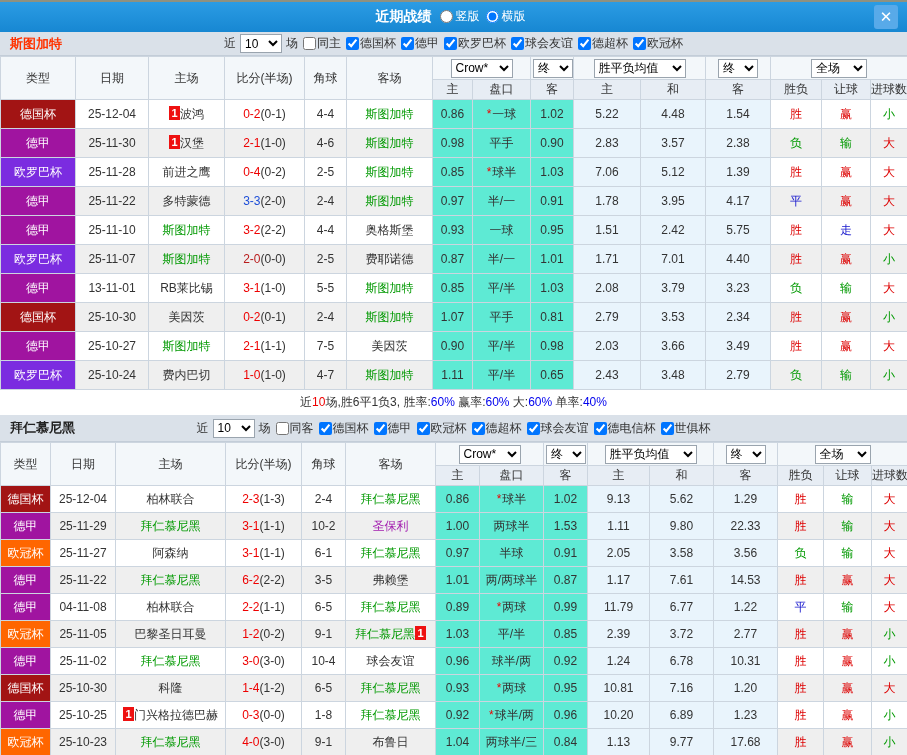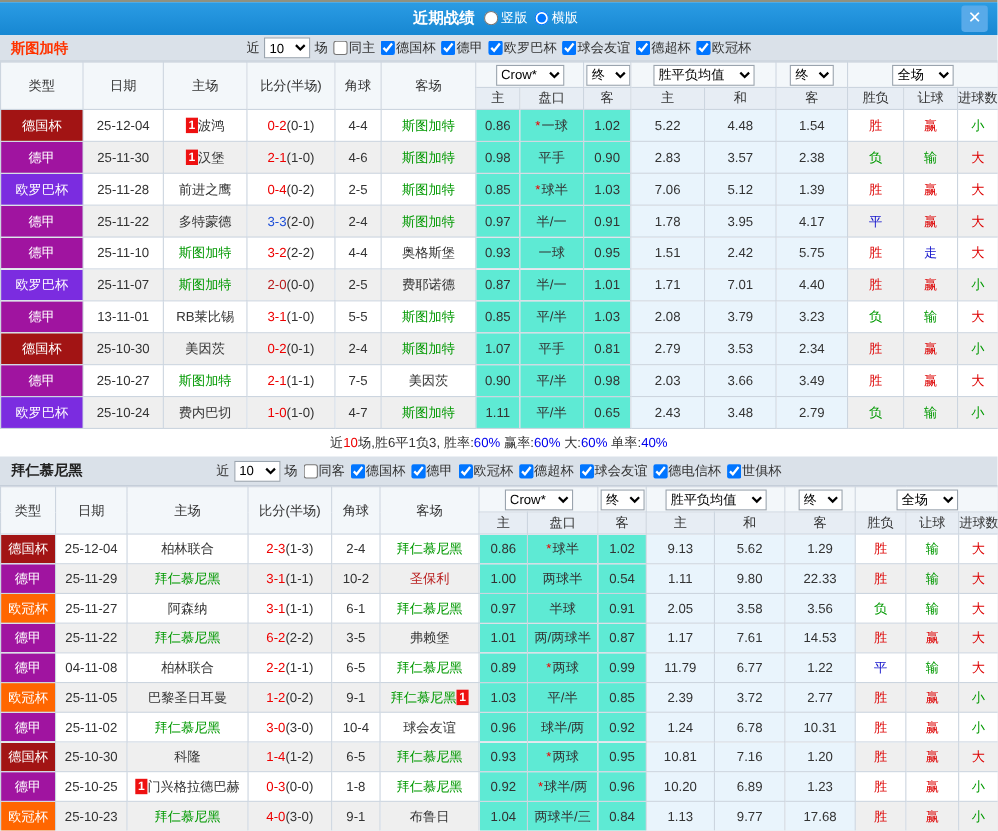--- a/index.html
+++ b/index.html
@@ -427,24 +427,24 @@
             <td class="res" style="color:#dd0000">胜</td>
             <td class="res" style="color:#009900">输</td>
             <td class="res" style="color:#dd0000">大</td>
           </tr>
           <tr class="even">
             <td class="comp" style="background:#a014a0">德甲</td>
             <td>25-11-29</td>
             <td><span class="teamlink" style="color:#009900">拜仁慕尼黑</span></td>
             <td><span style="color:#ee0000">3-1</span><span class="ht">(1-1)</span></td>
             <td>10-2</td>
-            <td><span class="teamlink" style="color:#b91c1c">圣保利</span></td>
+            <td><span class="teamlink" style="color:#a21caf">圣保利</span></td>
             <td class="odds1">1.00</td>
             <td class="odds1"><span>两球半</span></td>
-            <td class="odds1">0.54</td>
+            <td class="odds1">1.53</td>
             <td class="odds2">1.11</td>
             <td class="odds2">9.80</td>
             <td class="odds2">22.33</td>
             <td class="res" style="color:#dd0000">胜</td>
             <td class="res" style="color:#009900">输</td>
             <td class="res" style="color:#dd0000">大</td>
           </tr>
           <tr class="">
             <td class="comp" style="background:#ff6600">欧冠杯</td>
             <td>25-11-27</td>

